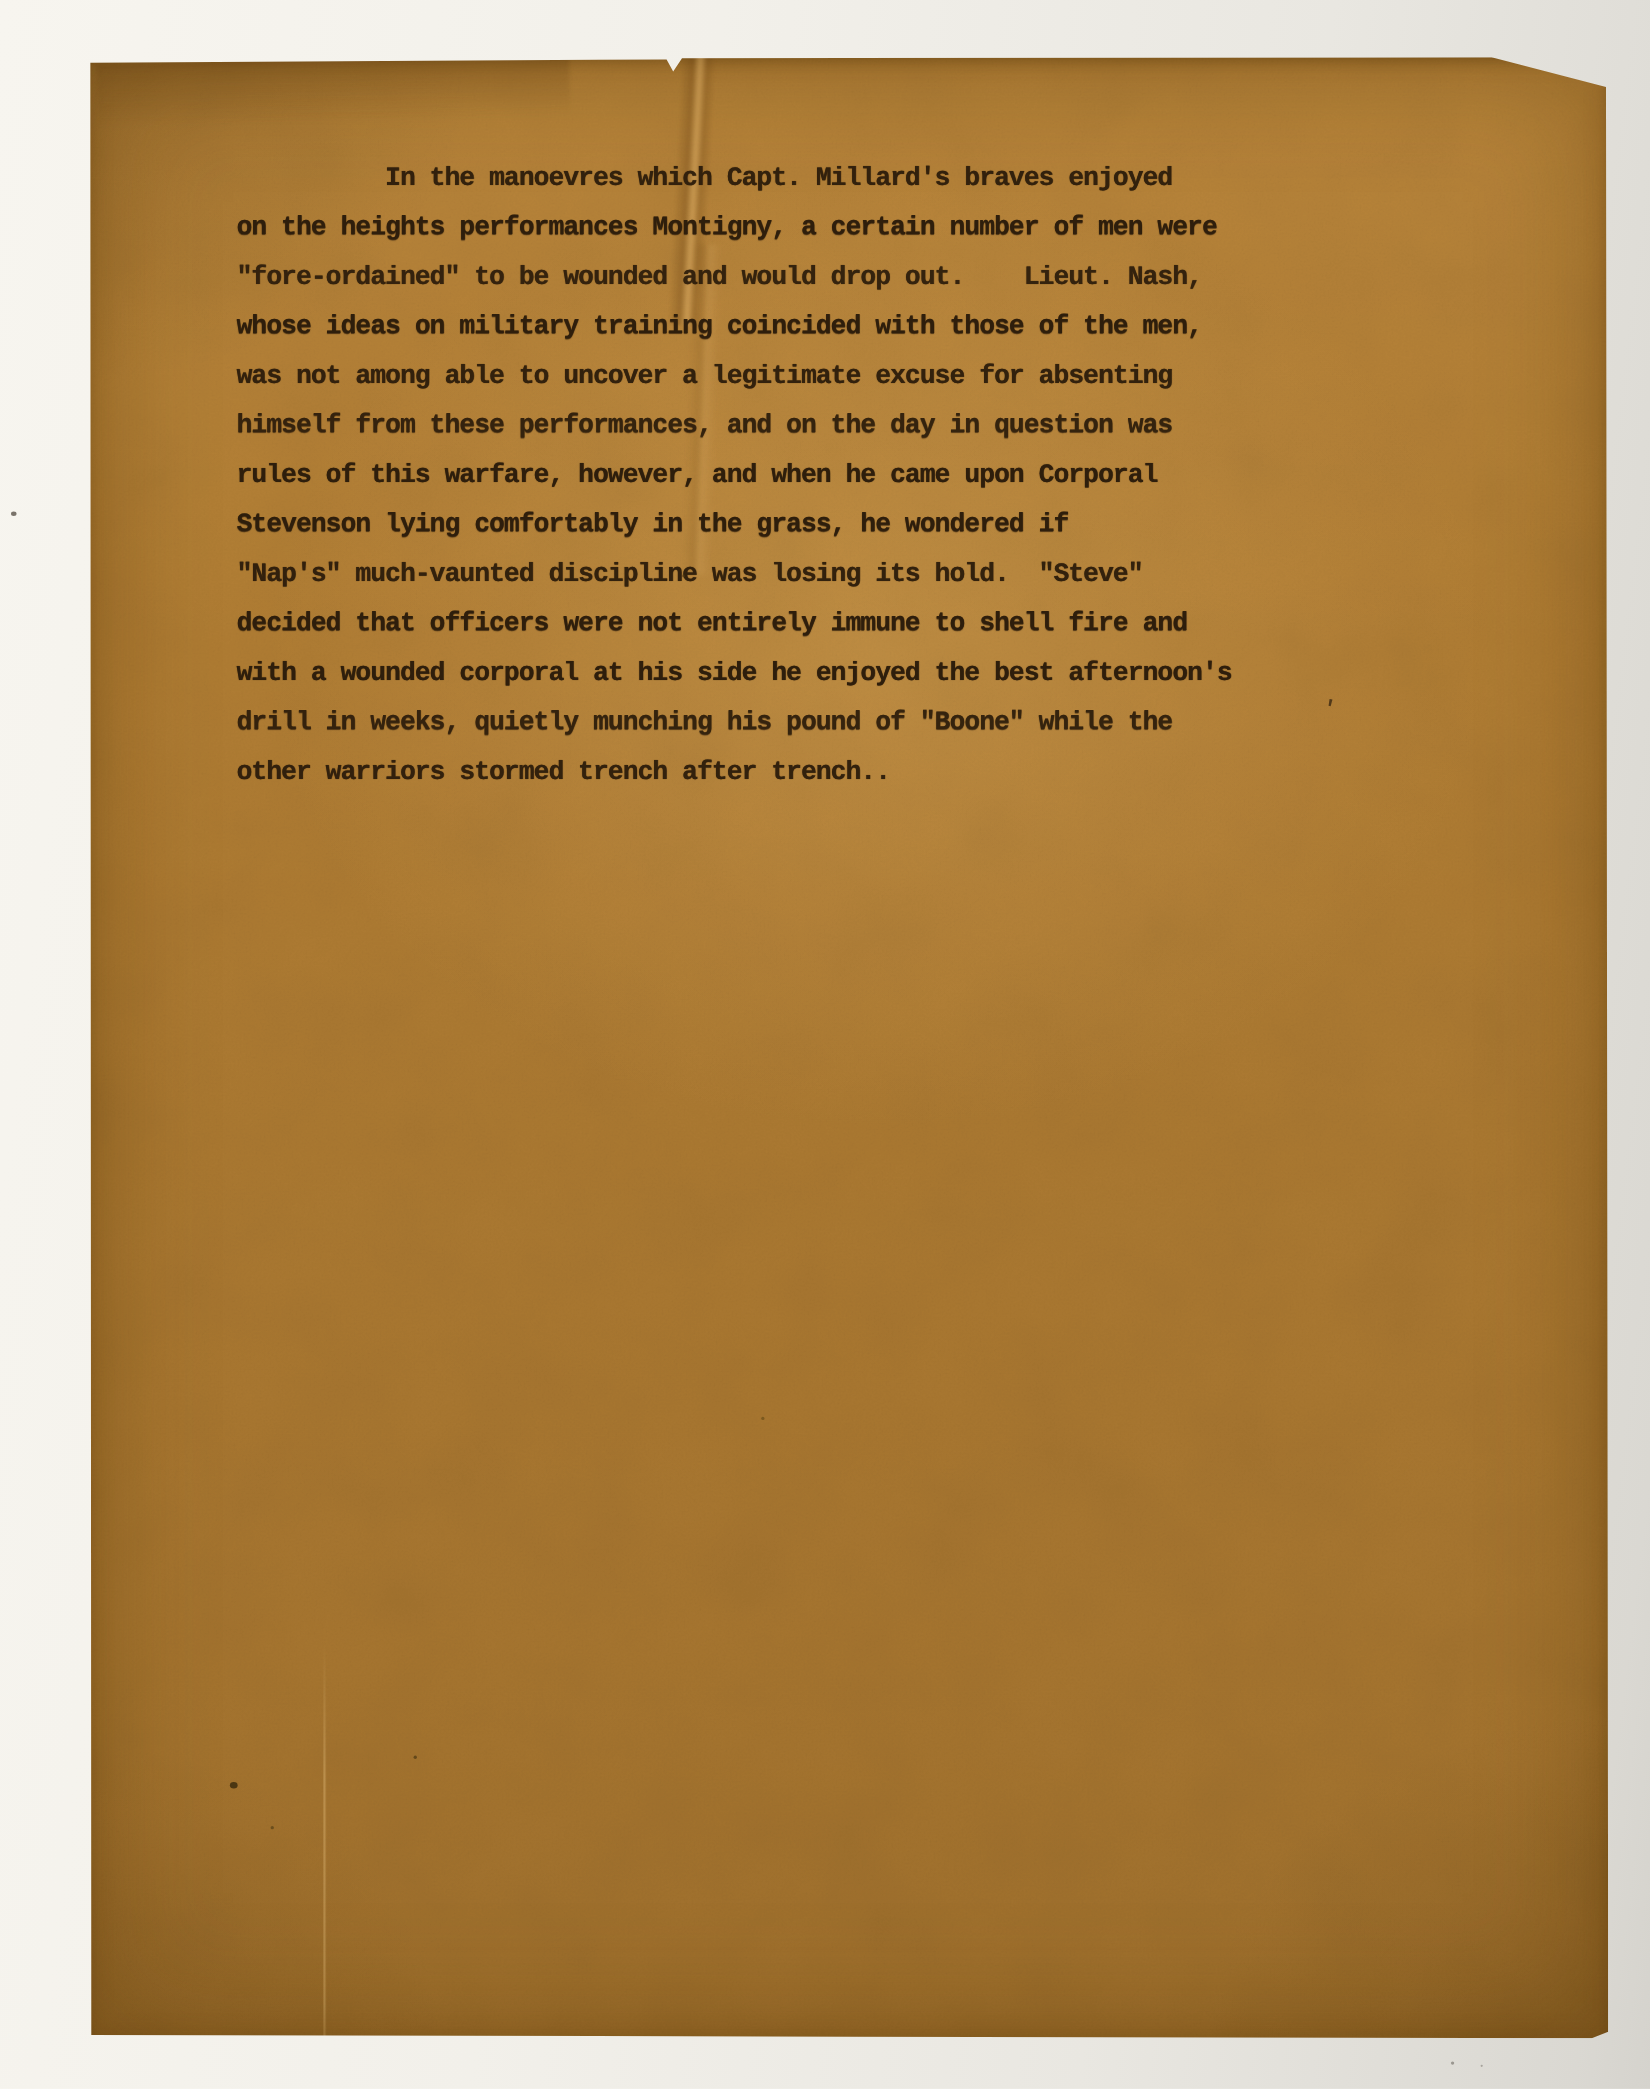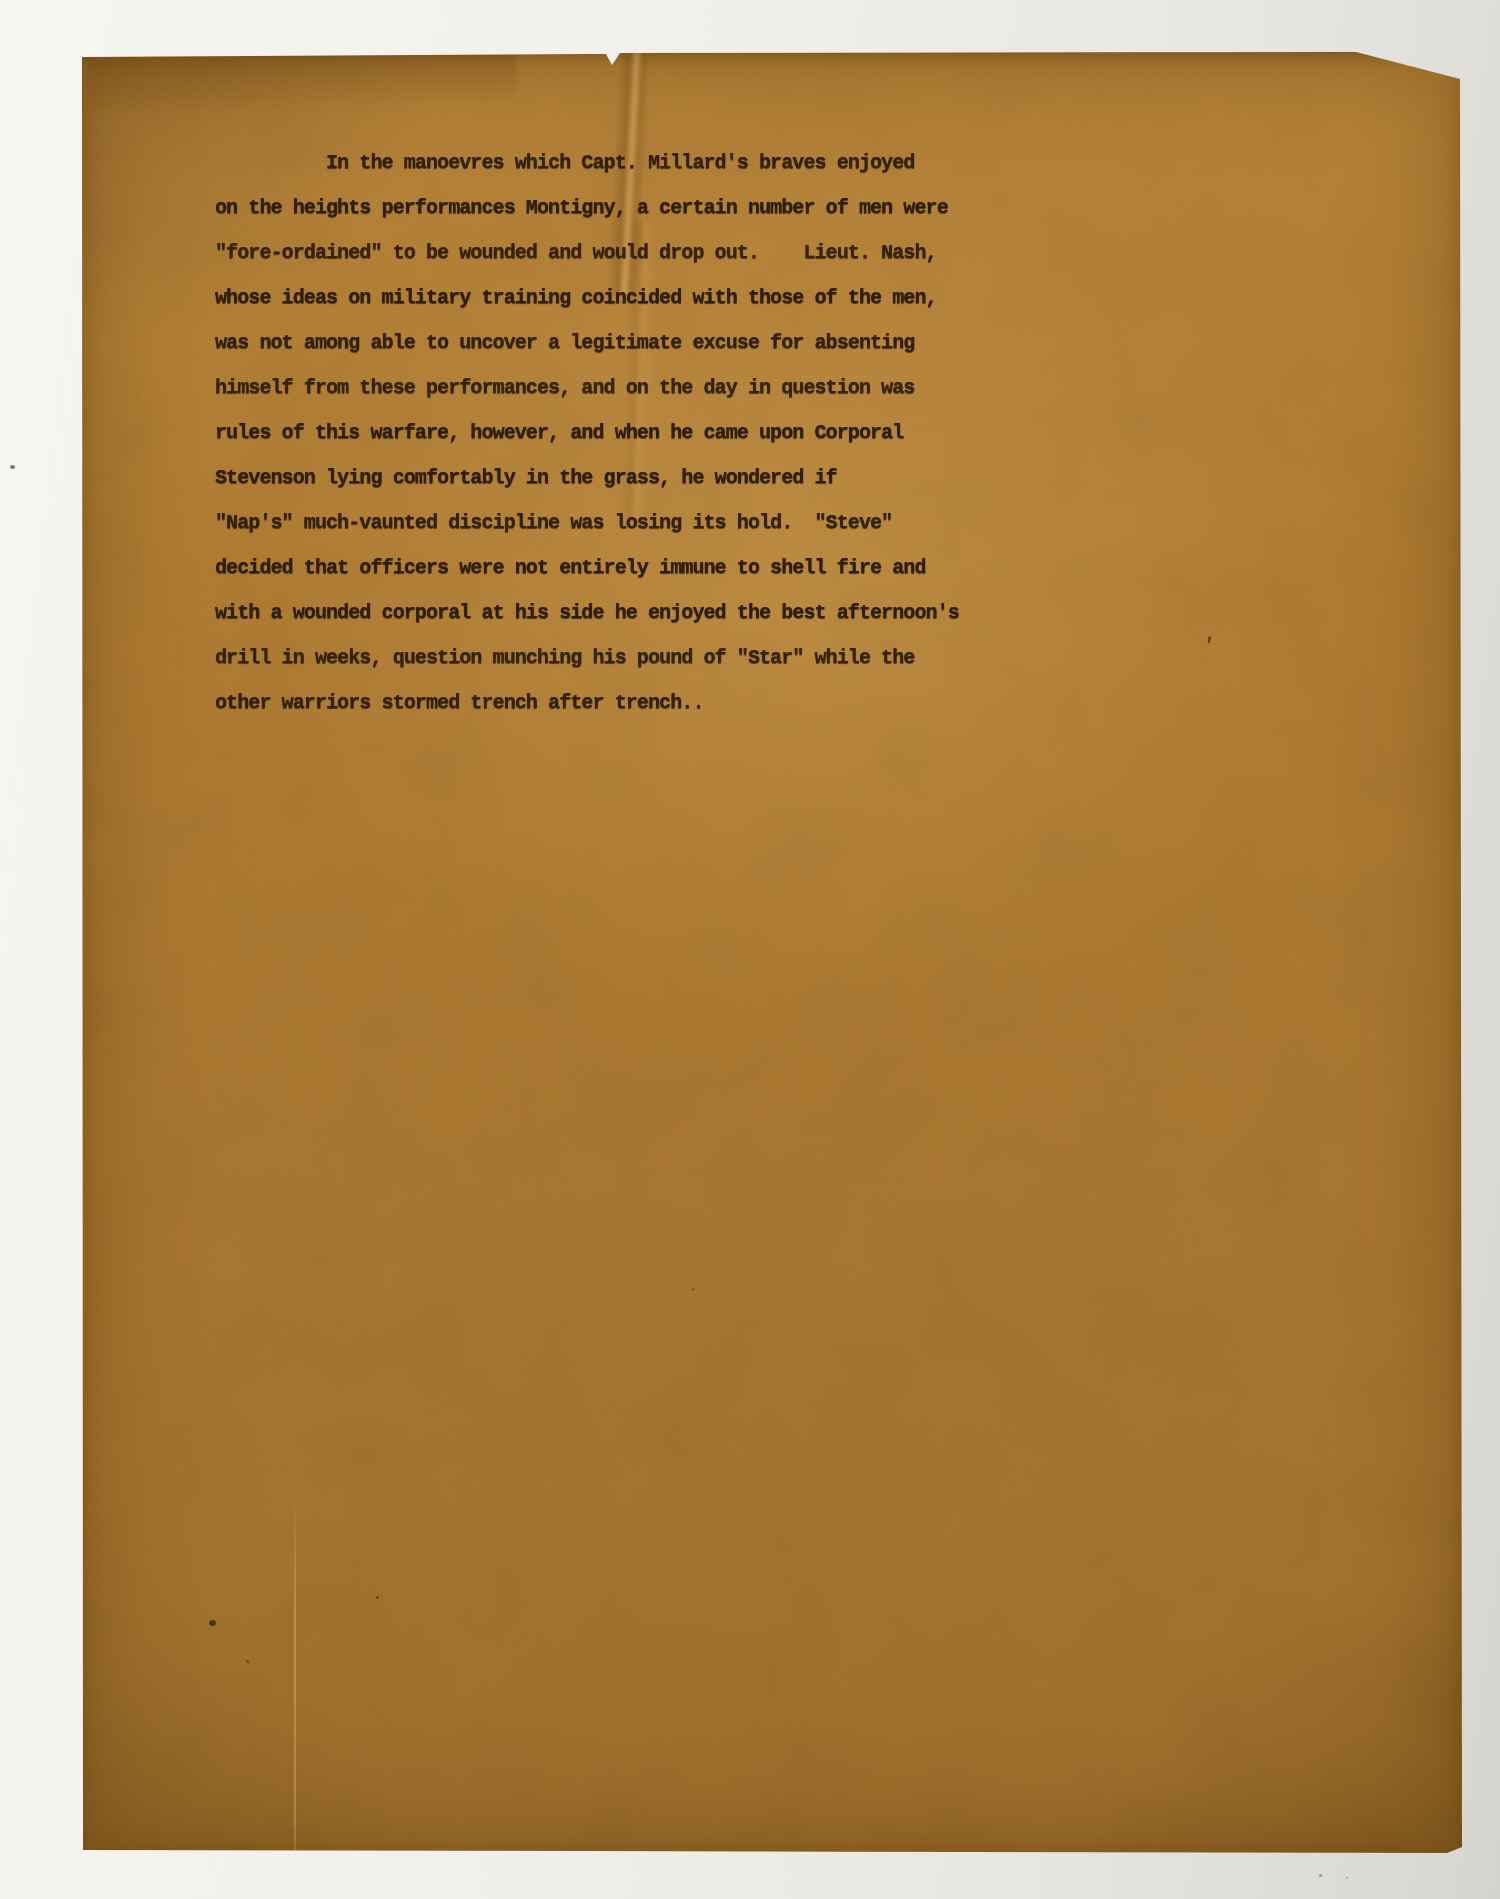--- a/index.html
+++ b/index.html
@@ -47,21 +47,21 @@
     background:linear-gradient(90deg, rgba(100,62,15,0) 0%, rgba(100,62,15,0.14) 40%, rgba(225,180,110,0.20) 58%, rgba(100,62,15,0) 100%);
     filter:blur(2px);transform:rotate(2deg);
   }
   .scratch{
     position:absolute;left:214px;top:1440px;width:2px;height:412px;
     background:linear-gradient(180deg, rgba(240,205,140,0) , rgba(240,205,140,0.35) 30%, rgba(240,205,140,0.30) 80%, rgba(240,205,140,0));
     filter:blur(0.5px);
   }
   .typed{
     position:absolute;left:135px;top:88px;width:1190px;
-    font-size:20px;font-weight:bold;letter-spacing:-0.9px;line-height:45px;
+    font-size:24px;font-weight:bold;letter-spacing:-0.9px;line-height:45px;
     color:#2e1e0c;
     text-shadow:0 0.5px 0.9px rgba(46,30,12,0.78), 0.4px 0 0.5px rgba(46,30,12,0.45);
   }
   .typed .line{white-space:pre;height:45px;}
   .typed .line:nth-child(3n){opacity:0.95;}
   .typed .line:nth-child(4n+1){opacity:0.97;}
   .stray{
     position:absolute;left:1122px;top:582px;
     font-size:20px;font-weight:bold;color:#3a2812;opacity:0.8;
     transform:rotate(12deg);
@@ -107,21 +107,21 @@
       <div class="line">on the heights performances Montigny, a certain number of men were</div>
       <div class="line">"fore-ordained" to be wounded and would drop out.    Lieut. Nash,</div>
       <div class="line">whose ideas on military training coincided with those of the men,</div>
       <div class="line">was not among able to uncover a legitimate excuse for absenting</div>
       <div class="line">himself from these performances, and on the day in question was</div>
       <div class="line">rules of this warfare, however, and when he came upon Corporal</div>
       <div class="line">Stevenson lying comfortably in the grass, he wondered if</div>
       <div class="line">"Nap's" much-vaunted discipline was losing its hold.  "Steve"</div>
       <div class="line">decided that officers were not entirely immune to shell fire and</div>
       <div class="line">with a wounded corporal at his side he enjoyed the best afternoon's</div>
-      <div class="line">drill in weeks, question munching his pound of "Star" while the</div>
+      <div class="line">drill in weeks, quietly munching his pound of "Boone" while the</div>
       <div class="line">other warriors stormed trench after trench..</div>
     </div>
 
     <span class="stray">'</span>
 
     <div class="speck sp1"></div>
     <div class="speck sp2"></div>
     <div class="speck sp3"></div>
     <div class="speck sp4"></div>
     <div class="speck sp5"></div>

